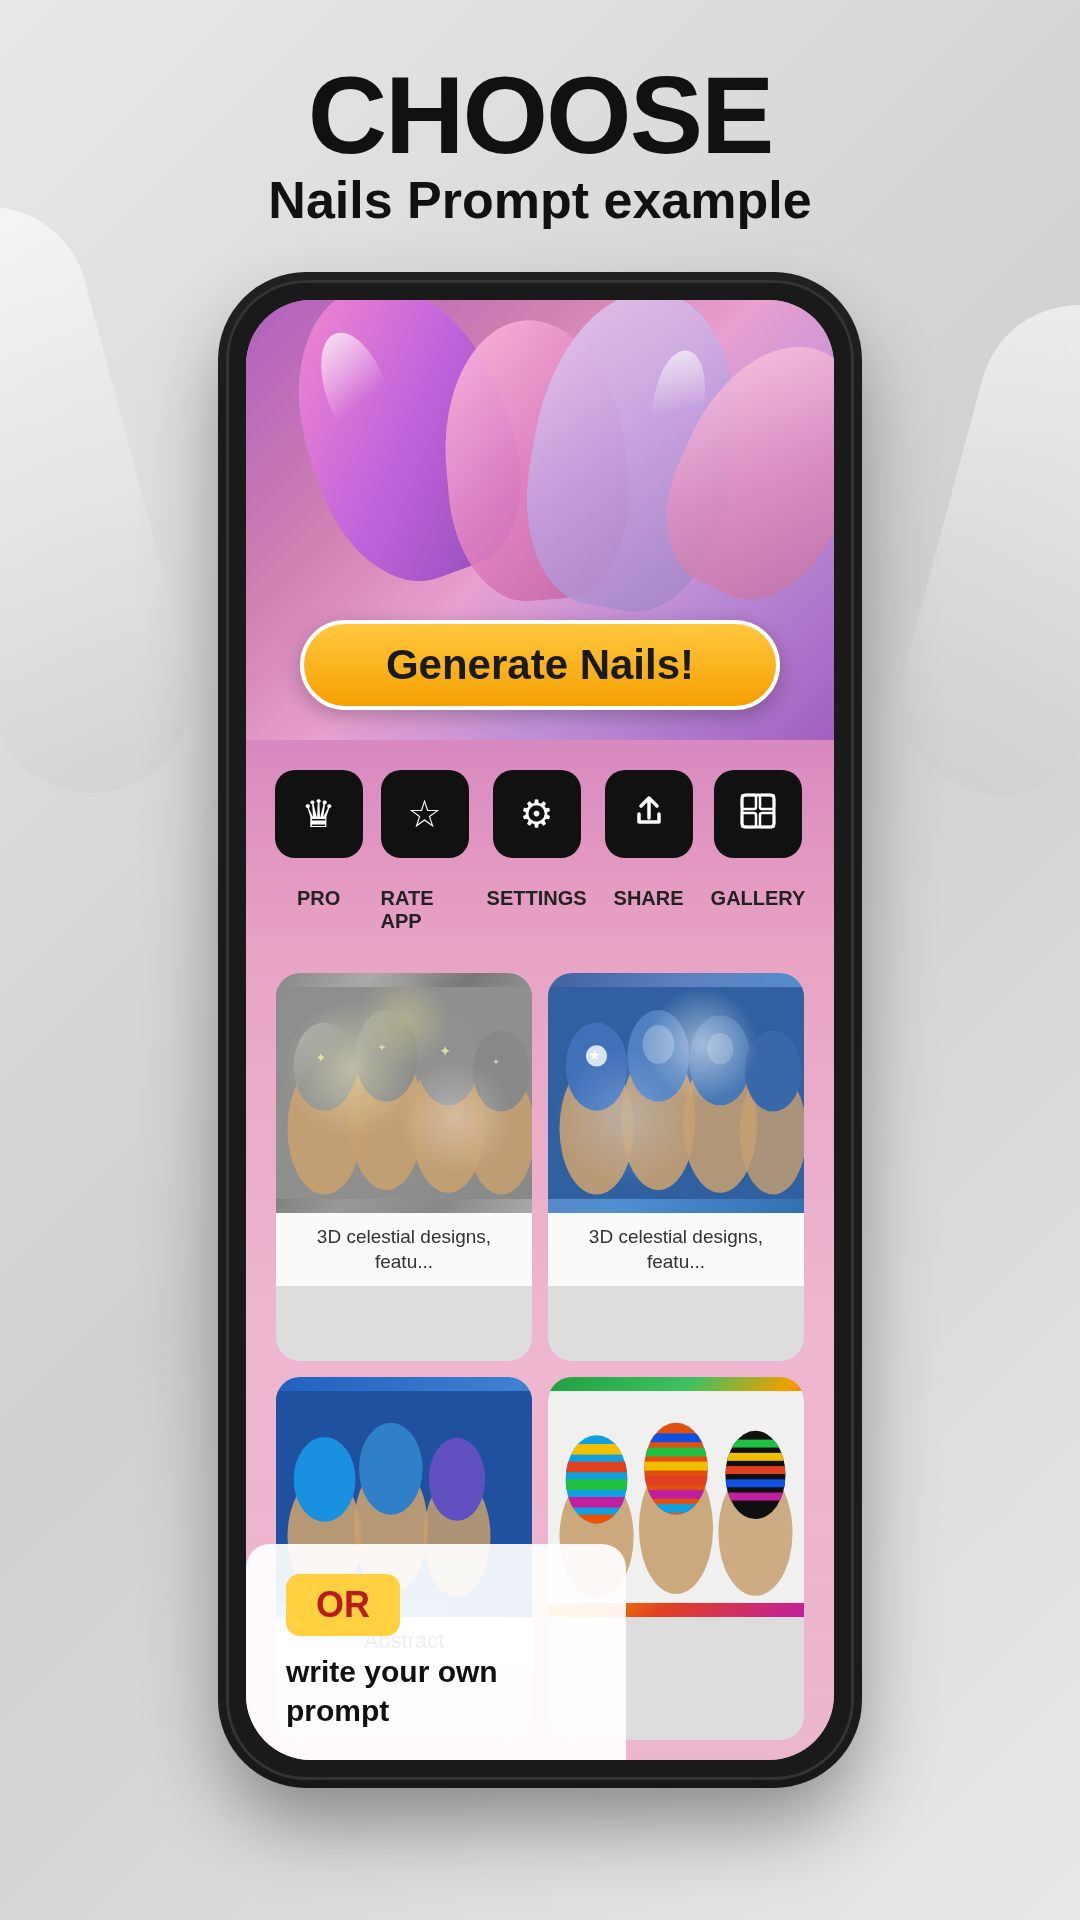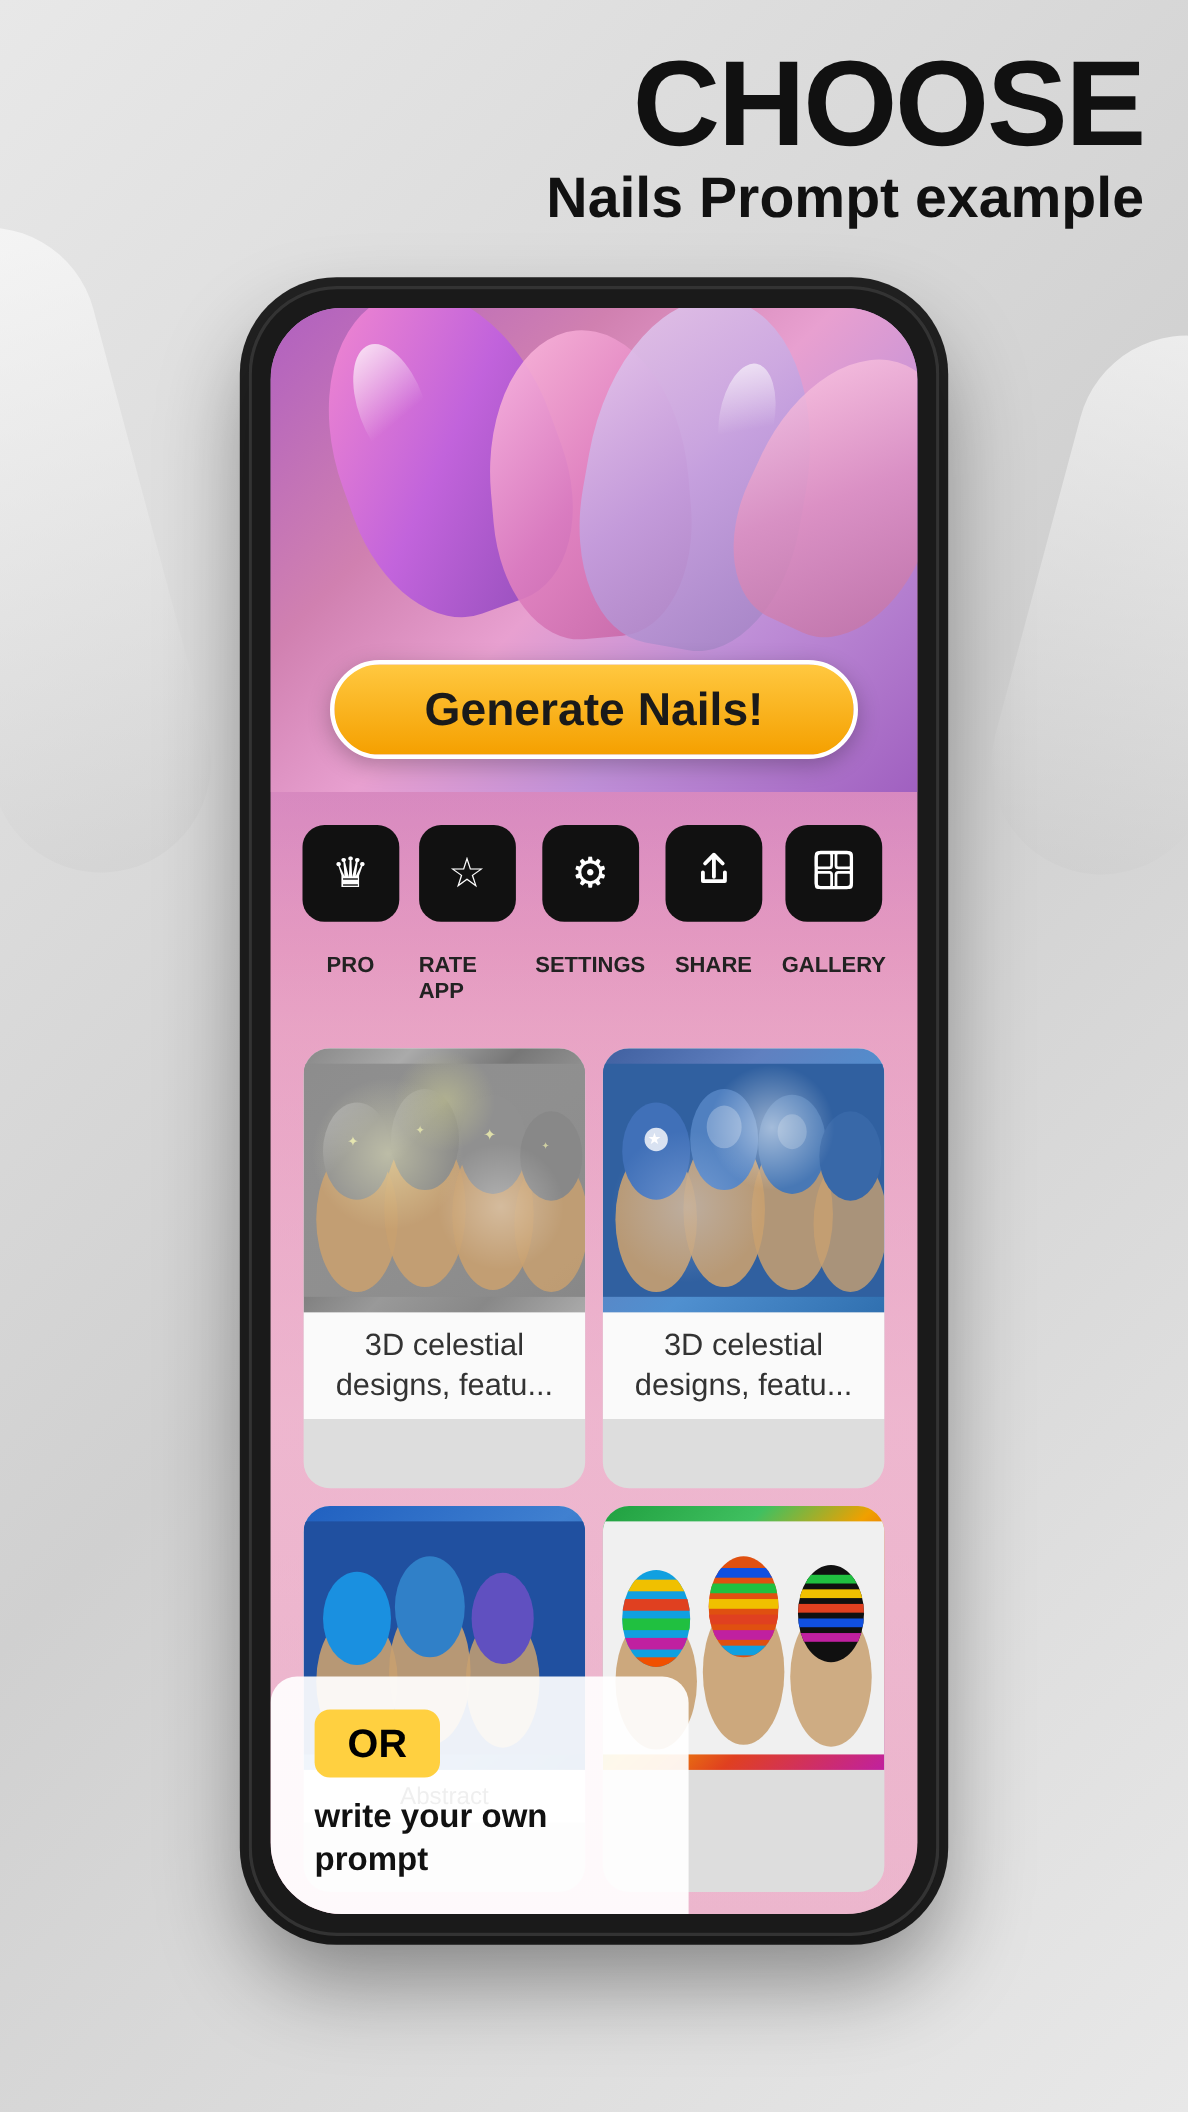--- a/index.html
+++ b/index.html
@@ -29,22 +29,22 @@
       right: -60px;
       top: 300px;
       width: 200px;
       height: 500px;
       background: linear-gradient(180deg, rgba(255,255,255,0.6) 0%, rgba(200,200,200,0.3) 100%);
       border-radius: 100px;
       transform: rotate(15deg);
     }
 
     .header {
-      text-align: right;
-      padding: 40px 40px 30px;
+      text-align: center;
+      padding: 60px 40px 30px;
       position: relative;
       z-index: 2;
     }
 
     .header-title {
       font-size: 110px;
       font-weight: 900;
       color: #111;
       line-height: 1;
       letter-spacing: -2px;
@@ -283,21 +283,21 @@
     .nail-art-3 {
       background: linear-gradient(135deg, #2060c0 0%, #4080d0 50%, #1050a0 100%);
     }
     .nail-art-4 {
       background: linear-gradient(135deg, #20a040 0%, #40c060 30%, #f0a000 50%, #e04020 70%, #c020a0 100%);
     }
 
     .gallery-caption {
       padding: 12px 16px;
       background: rgba(255,255,255,0.85);
-      font-size: 28px;
+      font-size: 19px;
       font-weight: 500;
       color: #333;
       text-align: center;
       line-height: 1.3;
     }
 
     
     .or-card {
       position: absolute;
       bottom: 0;
@@ -313,21 +313,21 @@
       background: #ffd040;
       border-radius: 14px;
       padding: 10px 30px;
       display: inline-block;
       margin-bottom: 16px;
     }
 
     .or-badge-text {
       font-size: 36px;
       font-weight: 900;
-      color: #000000;
+      color: #b91c1c;
     }
 
     .or-description {
       font-size: 30px;
       font-weight: 800;
       color: #111;
       line-height: 1.3;
     }
 
     

